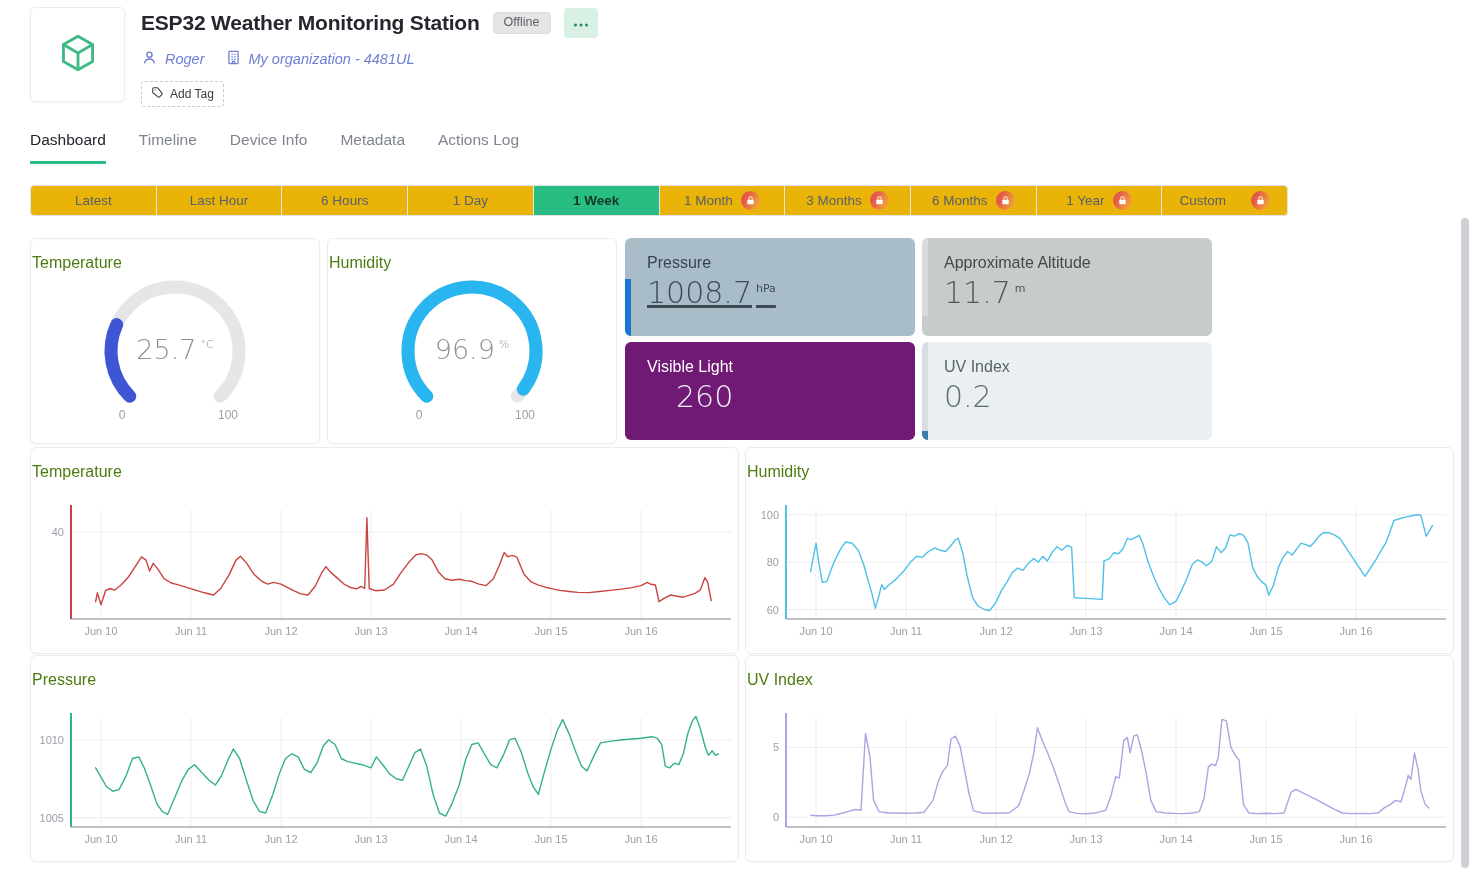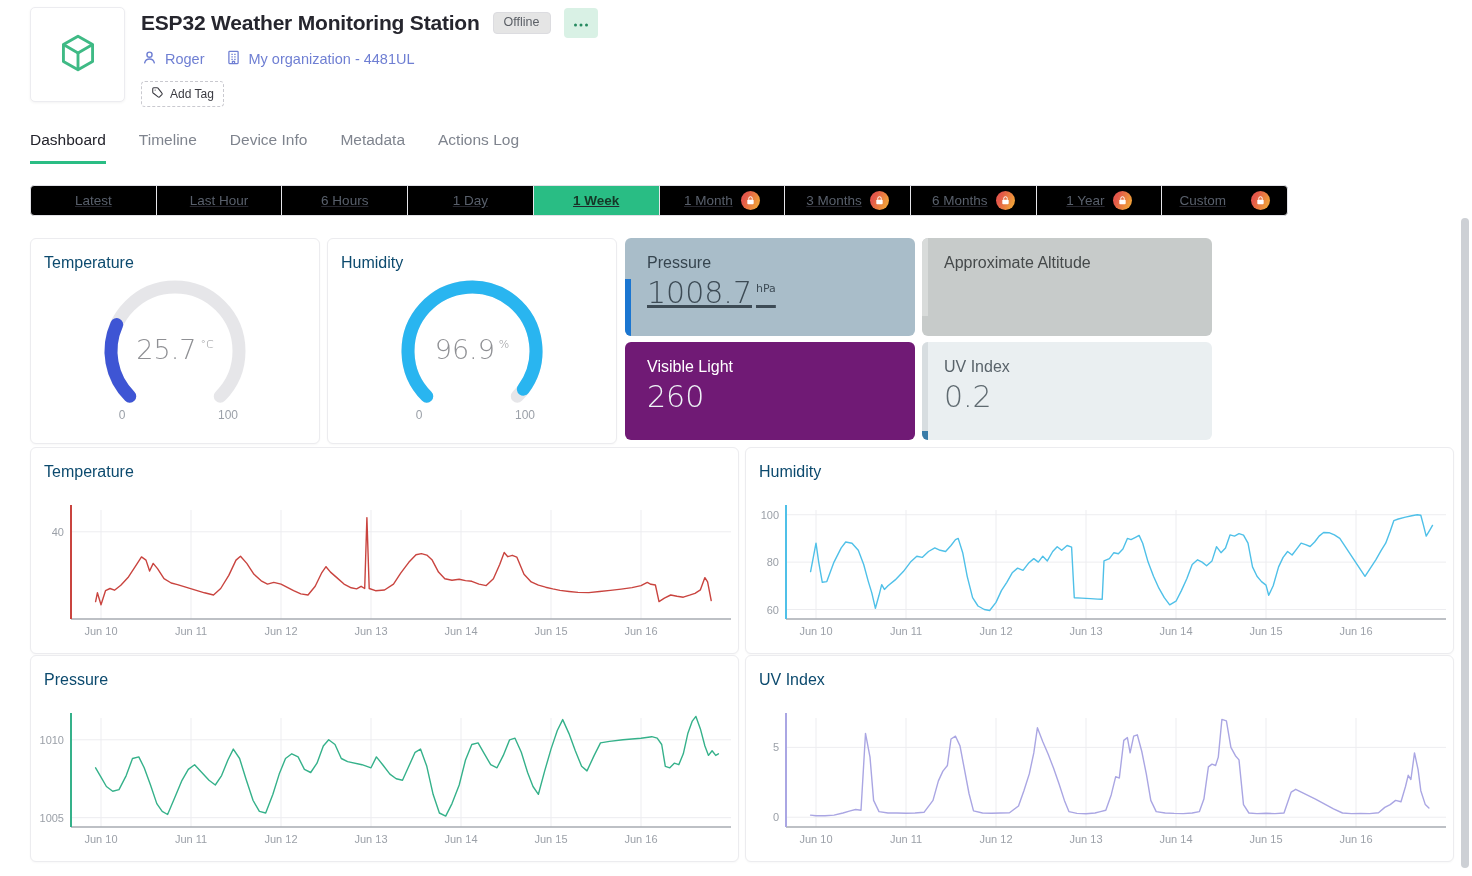--- a/index.html
+++ b/index.html
@@ -12,43 +12,43 @@
     border:1px solid #ececf0;border-radius:5px;box-shadow:0 1px 3px rgba(0,0,0,.05);
     display:flex;align-items:center;justify-content:center;}
   .header-text{position:absolute;left:141px;top:8px;}
   .title-row{display:flex;align-items:center;gap:13px;}
   .page-title{font-size:21px;font-weight:700;color:#26262e;letter-spacing:-.2px;margin:0;}
   .status-badge{font-size:12.5px;color:#5b5f66;background:#e5e5e5;border:1px solid #dcdce0;
     border-radius:4px;padding:3px 10px 4px;line-height:1;}
   .dots-btn{width:34px;height:30px;background:#d9f1e5;border:none;border-radius:4px;
     display:flex;align-items:center;justify-content:center;cursor:pointer;}
   .meta-row{display:flex;align-items:center;gap:20px;margin-top:11px;font-size:14.5px;color:#6f7fd3;}
-  .meta-item{display:flex;align-items:center;gap:7px;}
+  .meta-item{display:flex;align-items:center;gap:7px;font-style:italic;}
   .add-tag-btn{margin-top:12px;display:inline-flex;align-items:center;gap:6px;background:#fff;
     border:1px dashed #c9c9cf;border-radius:4px;padding:4px 9px;font-size:12px;color:#3a3a41;cursor:pointer;}
 
   
   .tab-bar{position:absolute;left:30px;top:131px;display:flex;column-gap:33px;}
   .tab{font-size:15.5px;color:#7f848e;padding-bottom:12px;border-bottom:3px solid transparent;cursor:pointer;}
   .tab.active{color:#23232b;border-bottom-color:#2abd84;}
 
   
   .time-bar{position:absolute;left:30px;top:185px;width:1258px;height:31px;border:1px solid #e2e2e7;
-    border-radius:4px;display:flex;overflow:hidden;background:#000000;box-sizing:border-box;text-decoration:underline;}
+    border-radius:4px;display:flex;overflow:hidden;background:#eab308;box-sizing:border-box;}
   .segment{flex:1;display:flex;align-items:center;justify-content:center;gap:8px;font-size:13.5px;
     color:#59606c;border-right:1px solid #e6e6ea;cursor:pointer;white-space:nowrap;}
   .segment:last-child{border-right:none;gap:25px;}
   .segment.selected{background:#29bd84;color:#143827;font-weight:700;}
   .lock-badge{width:19px;height:19px;border-radius:50%;flex:0 0 19px;
     background:linear-gradient(115deg,#e4574a 25%,#ef9d3a 80%);
     display:flex;align-items:center;justify-content:center;}
 
   
   .card{background:#fff;border:1px solid #ececef;border-radius:6px;box-shadow:0 1px 2px rgba(0,0,0,.03);}
-  .card-title{position:absolute;left:13px;top:15px;font-size:16px;color:#0c4a6e;}
+  .card-title{position:absolute;left:1px;top:15px;font-size:16px;color:#4d7c0f;}
 
   .gauge-row{position:absolute;left:30px;top:238px;display:flex;gap:7px;}
   .gauge-card{position:relative;width:288px;height:204px;}
 
   .stat-grid{position:absolute;left:625px;top:238px;display:grid;
     grid-template-columns:290px 290px;grid-template-rows:98px 98px;column-gap:7px;row-gap:6px;}
   .stat-card{position:relative;border-radius:6px;overflow:hidden;padding:16px 12px 0 22px;box-sizing:border-box;}
   .stat-title{font-size:16px;font-weight:500;}
   .stat-value{font-size:30px;font-weight:200;margin-top:6px;line-height:1;font-family:"DejaVu Sans",sans-serif;}
   .stat-unit{font-size:11px;font-weight:400;position:relative;top:-11px;margin-left:4px;}
@@ -217,25 +217,26 @@
           <div class="stripe-fill" style="background: rgb(27, 118, 209); height: 58%; bottom: 0px;"></div>
         </div>
         <div class="stat-title" style="color: rgb(54, 69, 79);">Pressure</div>
         <div class="stat-value" style="color: rgb(61, 75, 85); text-decoration: underline;"><span>1008.7</span><span class="stat-unit">hPa</span></div>
       </div>
       <div class="stat-card" style="background: rgb(199, 203, 202);">
         <div class="stripe">
           <div class="stripe-fill" style="background: rgb(216, 219, 218); height: 80%; top: 0px;"></div>
         </div>
         <div class="stat-title" style="color: rgb(69, 73, 74);">Approximate Altitude</div>
+        <div class="stat-value" style="color: rgb(81, 86, 87);"><span>11.7</span><span class="stat-unit">m</span></div>
       </div>
       <div class="stat-card" style="background: #701a75;">
         <div class="stripe"></div>
         <div class="stat-title" style="color: rgb(255, 255, 255);">Visible Light</div>
-        <div class="stat-value" style="color: rgb(238, 243, 246);"><span>260</span></div>
+        <div class="stat-value" style="color: rgb(238, 243, 246); margin-left: 29px;"><span>260</span></div>
       </div>
       <div class="stat-card" style="background: rgb(234, 239, 241);">
         <div class="stripe">
           <div class="stripe-fill" style="background: rgb(215, 221, 224); height: 100%; top: 0px;"></div>
           <div class="stripe-foot" style="background: rgb(58, 124, 168); height: 9px;"></div>
         </div>
         <div class="stat-title" style="color: rgb(89, 99, 106);">UV Index</div>
         <div class="stat-value" style="color: rgb(95, 106, 112);"><span>0.2</span></div>
       </div>
     </div>

